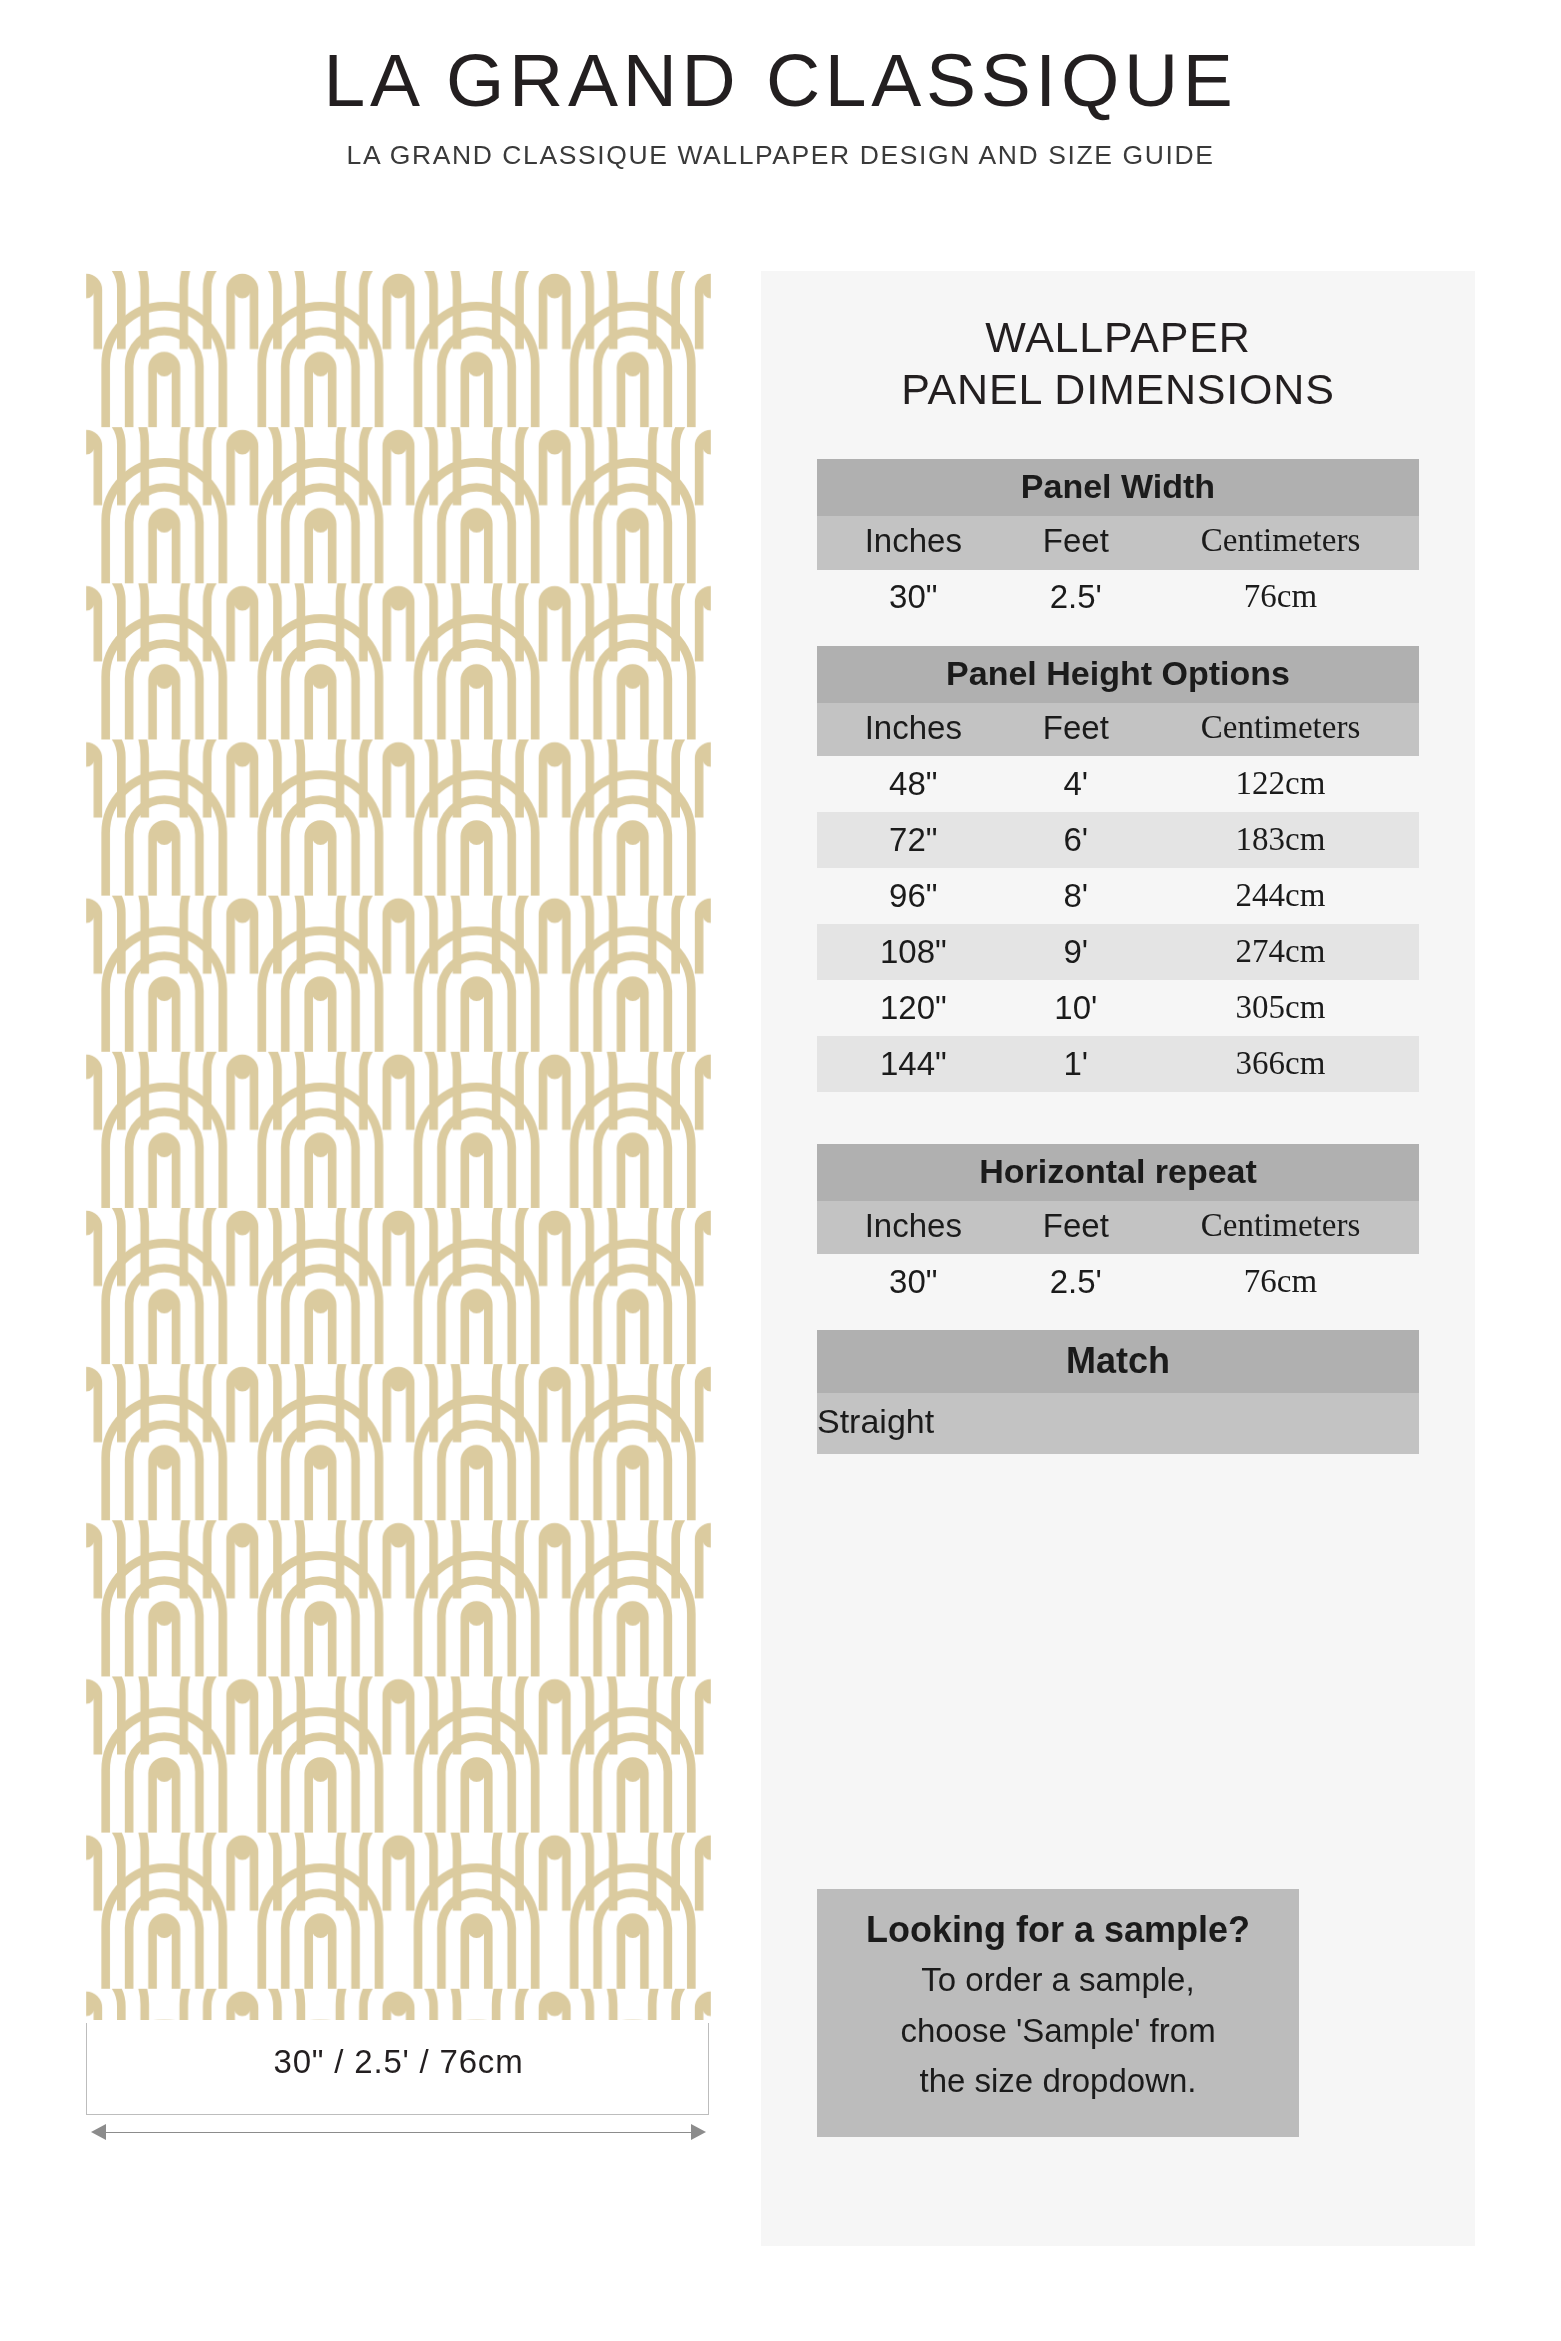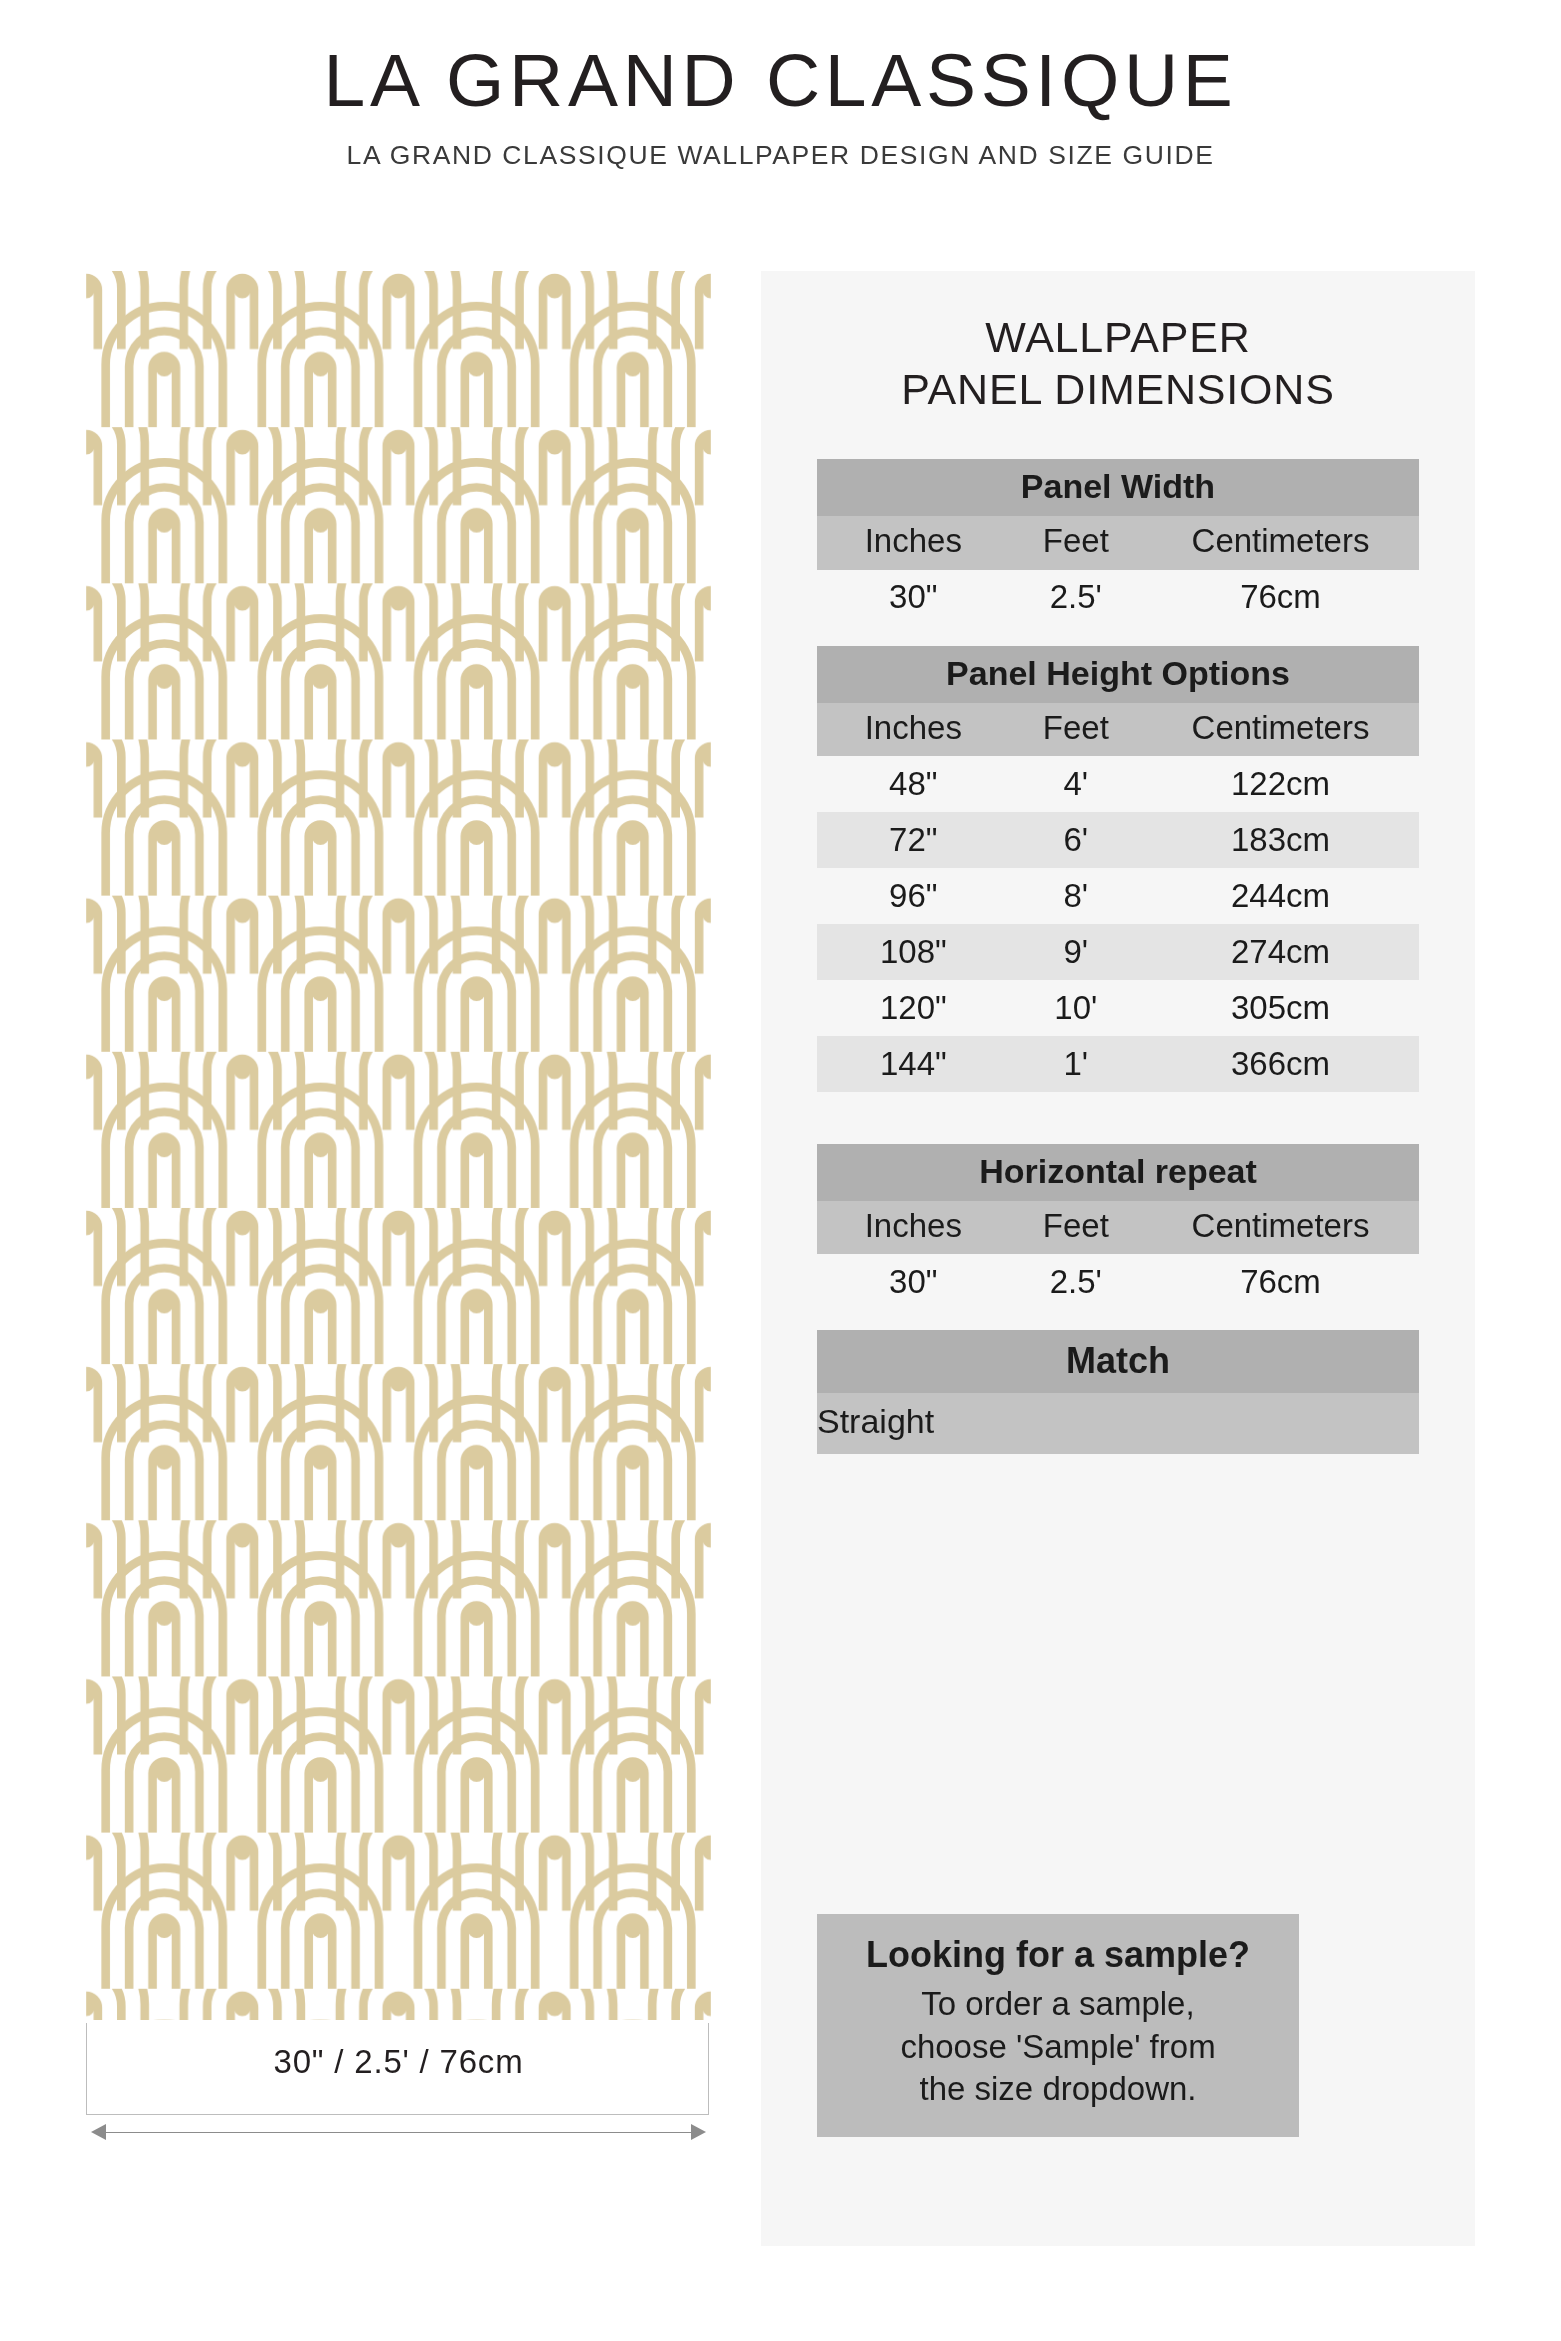--- a/index.html
+++ b/index.html
@@ -154,21 +154,21 @@
   }
   .hdr-row > div {
     font-size: 33px;
     font-weight: normal;
     color: #1b1b1b;
     text-align: center;
     padding: 6.2px 0 9.4px 0;
   }
   .col-in { width: 32%; }
   .col-ft { width: 22%; }
-  .col-cm { width: 46%; }
+  .col-cm { width: 46%; font-family: Liberation Serif, serif; }
 
   .data-row {
     display: flex;
   }
   .data-row > div {
     font-size: 33px;
     color: #1b1b1b;
     text-align: center;
     padding: 8.6px 0 9.4px 0;
   }
@@ -207,21 +207,21 @@
   .sample-title {
     font-size: 36px;
     font-weight: bold;
     color: #1b1b1b;
     margin: 0 0 7.8px 0;
   }
   .sample-text {
     font-size: 33px;
     line-height: 1.28;
     color: #1b1b1b;
-    margin: 0;
+    margin: 8px;
   }
 </style>
 </head>
 <body>
 
 <div class="header">
   <h1 class="brand-title">LA GRAND CLASSIQUE</h1>
   <p class="brand-subtitle">LA GRAND CLASSIQUE WALLPAPER DESIGN AND SIZE GUIDE</p>
 </div>
 

